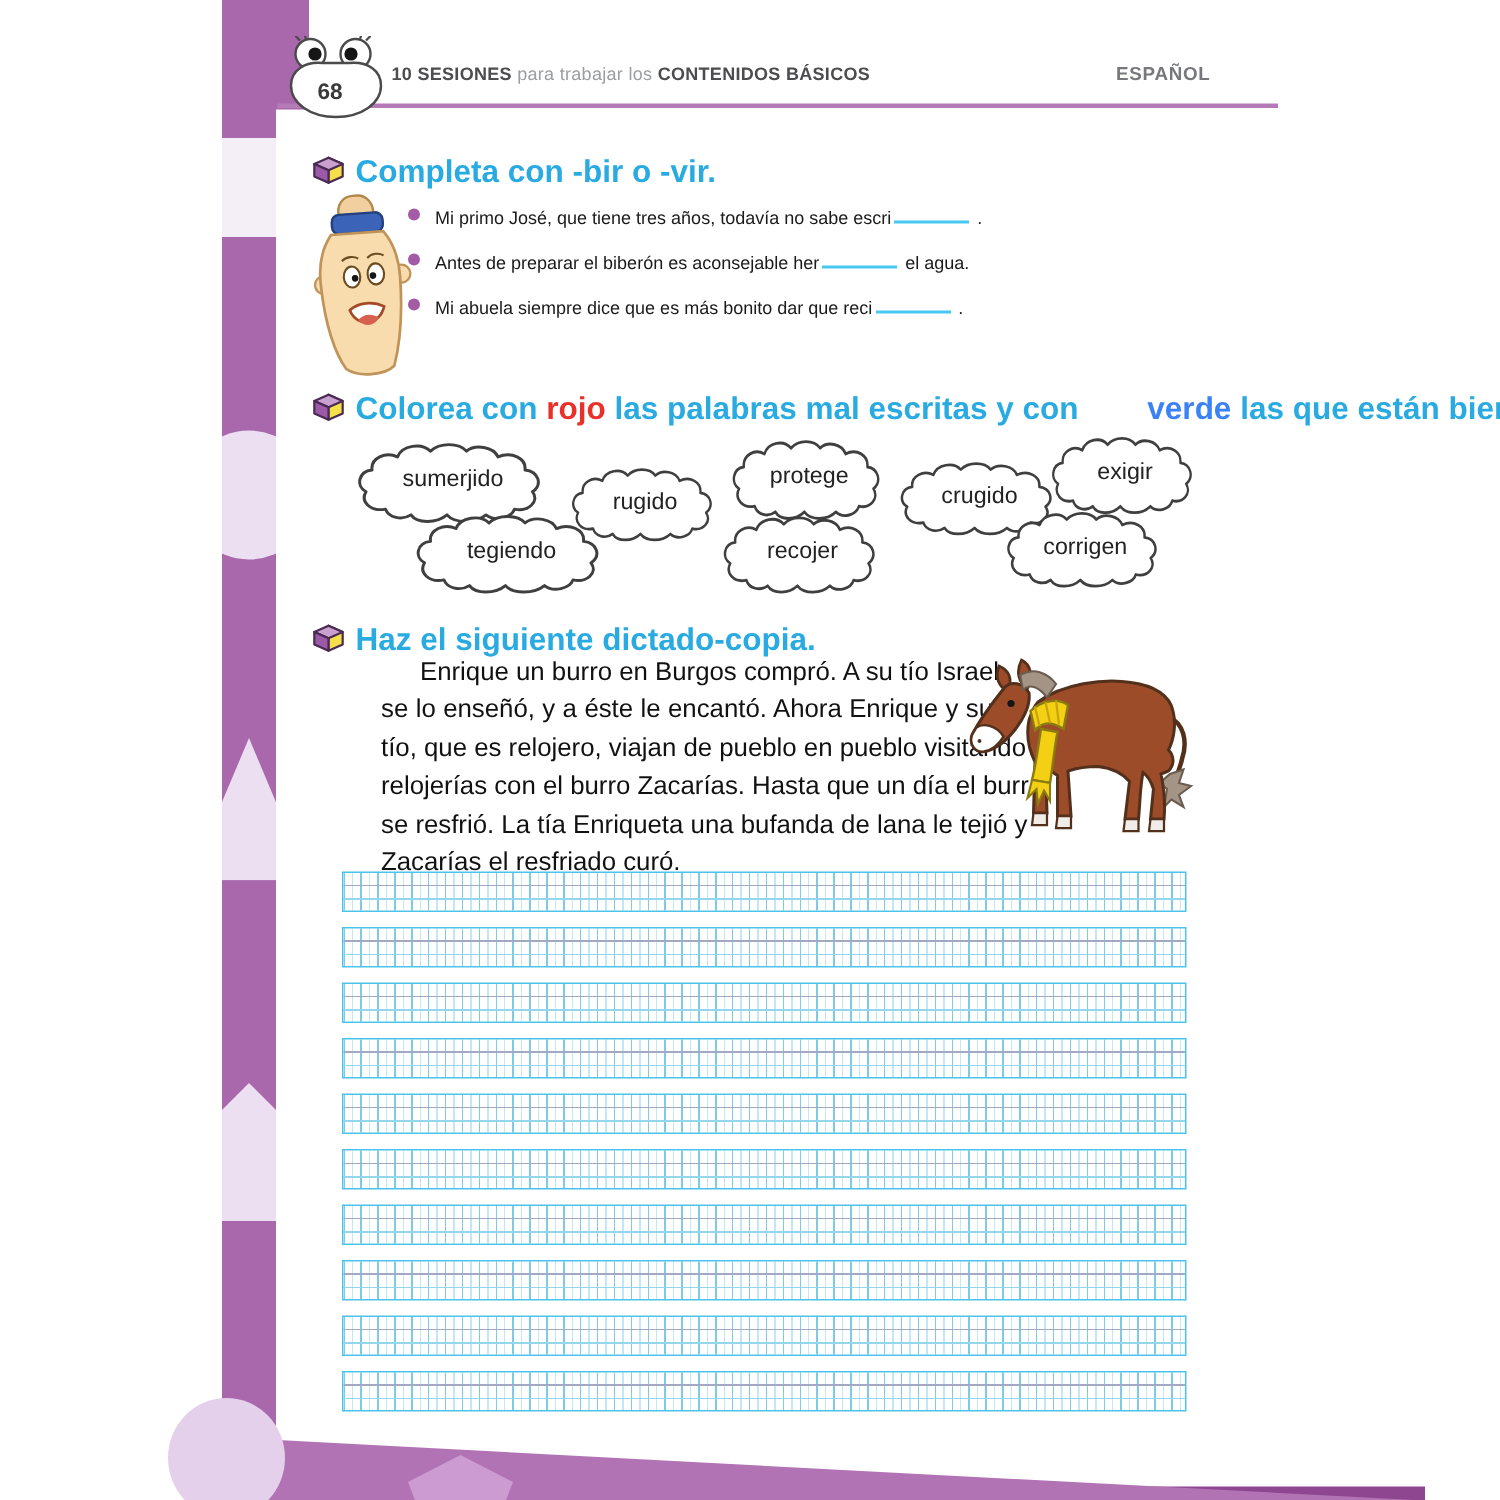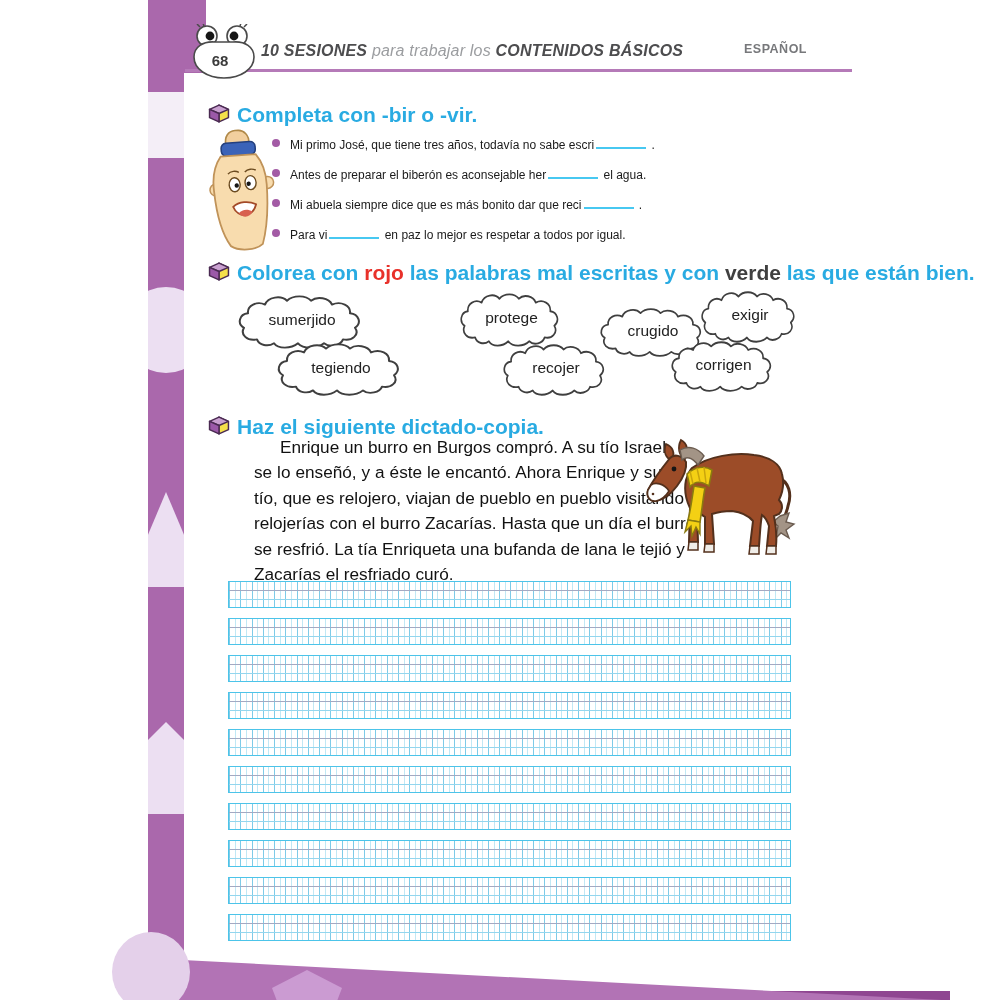--- a/index.html
+++ b/index.html
@@ -21,31 +21,31 @@
   
   #bottom-bar{left:170px;top:991px;width:780px;height:9px;background:#8f4691;}
   #bottom-wedge{left:158px;top:956px;width:784px;height:44px;background:#b273b5;
      clip-path:polygon(0 6%,100% 100%,0 100%);}
   #bottom-blob{left:112px;top:932px;width:78px;height:80px;border-radius:50%;background:#e4d0ea;}
   #bottom-pentagon{left:272px;top:970px;width:70px;height:40px;background:#cb9bd2;
      clip-path:polygon(50% 0,100% 45%,88% 100%,12% 100%,0 45%);}
 
   
   #header-rule{left:185px;top:69px;width:667px;height:3px;background:#b57ab8;}
-  #header-text{left:261px;top:42px;width:480px;height:18px;font-size:16px;letter-spacing:.2px;white-space:nowrap;font-style:italic;}
+  #header-text{left:261px;top:42px;width:480px;height:18px;font-size:12px;letter-spacing:.2px;white-space:nowrap;}
   .hdr-bold{font-weight:bold;color:#4d4d4f;}
   .hdr-light{color:#9b9da0;}
   #header-subject{left:744px;top:42px;font-size:12.5px;font-weight:bold;color:#77787b;letter-spacing:.5px;}
   #frog{left:190px;top:24px;width:68px;height:56px;}
 
   
   .ex-title{font-size:21px;font-weight:bold;color:#29abe2;white-space:nowrap;}
   .cube{width:24px;height:21px;}
   .seg-red{color:#e8312a;}
-  .seg-green{color:#404040;}
+  .seg-green{color:#3b82f6;margin-left:40px;}
 
   
   .bullet-row{position:absolute;left:272px;width:560px;height:22px;font-size:12px;white-space:nowrap;}
   .bullet-dot{display:inline-block;width:8px;height:8px;border-radius:50%;background:#a35ba5;
      margin-right:10px;vertical-align:2px;}
   .blank{display:inline-block;width:50px;height:14px;border-bottom:2px solid #47c8f1;margin:0 2px;}
 
   
   .cloud{position:absolute;}
   .cloud svg{position:absolute;left:0;top:0;width:100%;height:100%;}
@@ -134,38 +134,41 @@
 
   <div class="bullet-row" style="top:133px;">
     <span class="bullet-dot"></span><span>Mi primo José, que tiene tres años, todavía no sabe escri</span><span class="blank"></span><span> .</span>
   </div>
   <div class="bullet-row" style="top:193px;">
     <span class="bullet-dot"></span><span>Mi abuela siempre dice que es más bonito dar que reci</span><span class="blank"></span><span> .</span>
   </div>
   <div class="bullet-row" style="top:163px;">
     <span class="bullet-dot"></span><span>Antes de preparar el biberón es aconsejable her</span><span class="blank"></span><span> el agua.</span>
   </div>
-  <div class="bullet-row" style="top:223px;">
-    <span class="bullet-dot"></span><span>Para vi</span><span class="blank"></span><span> en paz lo mejor es respetar a todos por igual.</span>
-  </div>
 
   <svg class="abs cube" style="left:207px;top:261px;" viewBox="0 0 22 20">
       <use href="#cube-icon-g"></use>
     </svg>
   <div class="abs ex-title" style="left:237px;top:261px;">
     <span>Colorea con </span><span class="seg-red">rojo</span><span> las palabras mal escritas y con </span><span class="seg-green">verde</span><span> las que están bien.</span>
   </div>
 
   <div class="cloud" style="left:237px;top:293px;width:130px;height:58px;">
     <svg viewBox="0 0 130 60" preserveAspectRatio="none">
         <use href="#cloud-path"></use>
       </svg>
     <span class="cloud-word">sumerjido</span>
   </div>
-  <div class="cloud" style="left:459px;top:291px;width:105px;height:58px;">
+  <div class="cloud" style="left:380px;top:310px;width:100px;height:53px;">
+    <svg viewBox="0 0 130 60" preserveAspectRatio="none">
+        <use href="#cloud-path"></use>
+      </svg>
+    <span class="cloud-word">rugido</span>
+  </div>
+  <div class="cloud" style="left:487px;top:291px;width:105px;height:58px;">
     <svg viewBox="0 0 130 60" preserveAspectRatio="none">
         <use href="#cloud-path"></use>
       </svg>
     <span class="cloud-word">protege</span>
   </div>
   <div class="cloud" style="left:599px;top:306px;width:108px;height:53px;">
     <svg viewBox="0 0 130 60" preserveAspectRatio="none">
         <use href="#cloud-path"></use>
       </svg>
     <span class="cloud-word">crugido</span>
@@ -175,21 +178,21 @@
         <use href="#cloud-path"></use>
       </svg>
     <span class="cloud-word">exigir</span>
   </div>
   <div class="cloud" style="left:276px;top:341px;width:130px;height:57px;">
     <svg viewBox="0 0 130 60" preserveAspectRatio="none">
         <use href="#cloud-path"></use>
       </svg>
     <span class="cloud-word">tegiendo</span>
   </div>
-  <div class="cloud" style="left:502px;top:342px;width:108px;height:56px;">
+  <div class="cloud" style="left:481px;top:342px;width:108px;height:56px;">
     <svg viewBox="0 0 130 60" preserveAspectRatio="none">
         <use href="#cloud-path"></use>
       </svg>
     <span class="cloud-word">recojer</span>
   </div>
   <div class="cloud" style="left:670px;top:339px;width:107px;height:55px;">
     <svg viewBox="0 0 130 60" preserveAspectRatio="none">
         <use href="#cloud-path"></use>
       </svg>
     <span class="cloud-word">corrigen</span>

